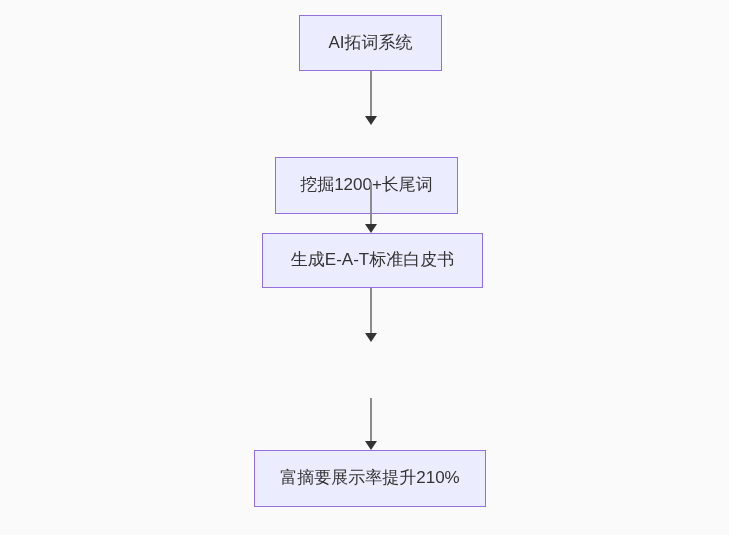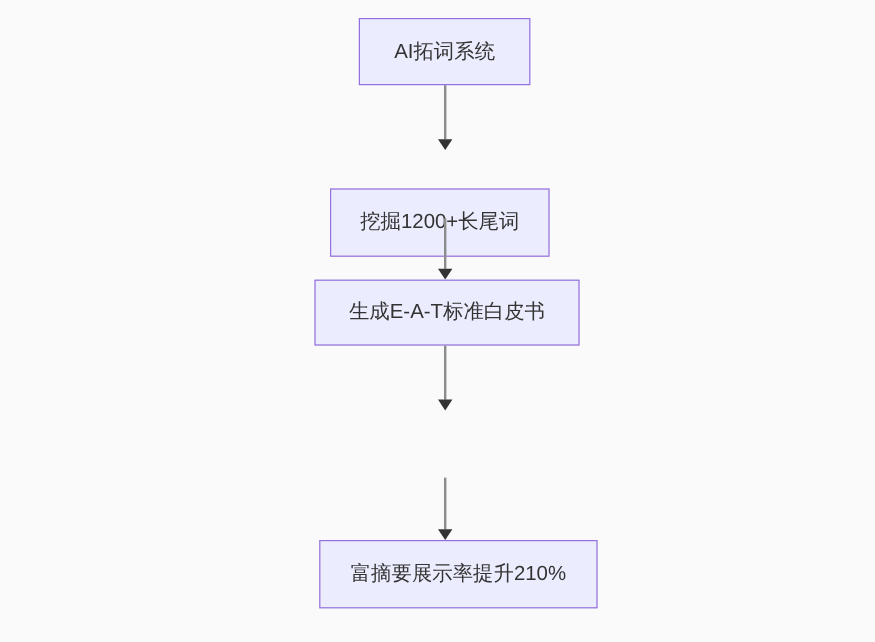--- a/index.html
+++ b/index.html
@@ -31,21 +31,21 @@
     align-items: center;
     justify-content: center;
     text-align: center;
     line-height: 1.2;
     white-space: nowrap;
   }
   .node1 { left: 299px; top: 15px;  width: 143px; height: 56px; }
   .node2 { left: 275px; top: 125px; width: 183px; height: 57px; margin-top: 32px; }
   .node3 { left: 262px; top: 233px; width: 221px; height: 55px; }
   .node4 { left: 264px; top: 342px; width: 219px; height: 56px; }
-  .node5 { left: 266px; top: 450px; width: 232px; height: 57px; }
+  .node5 { left: 254px; top: 450px; width: 232px; height: 57px; }
 
   .edge {
     position: absolute;
     left: 365px;
     width: 12px;
     display: flex;
     flex-direction: column;
     align-items: center;
   }
   .edge1 { top: 71px;  height: 54px; }

